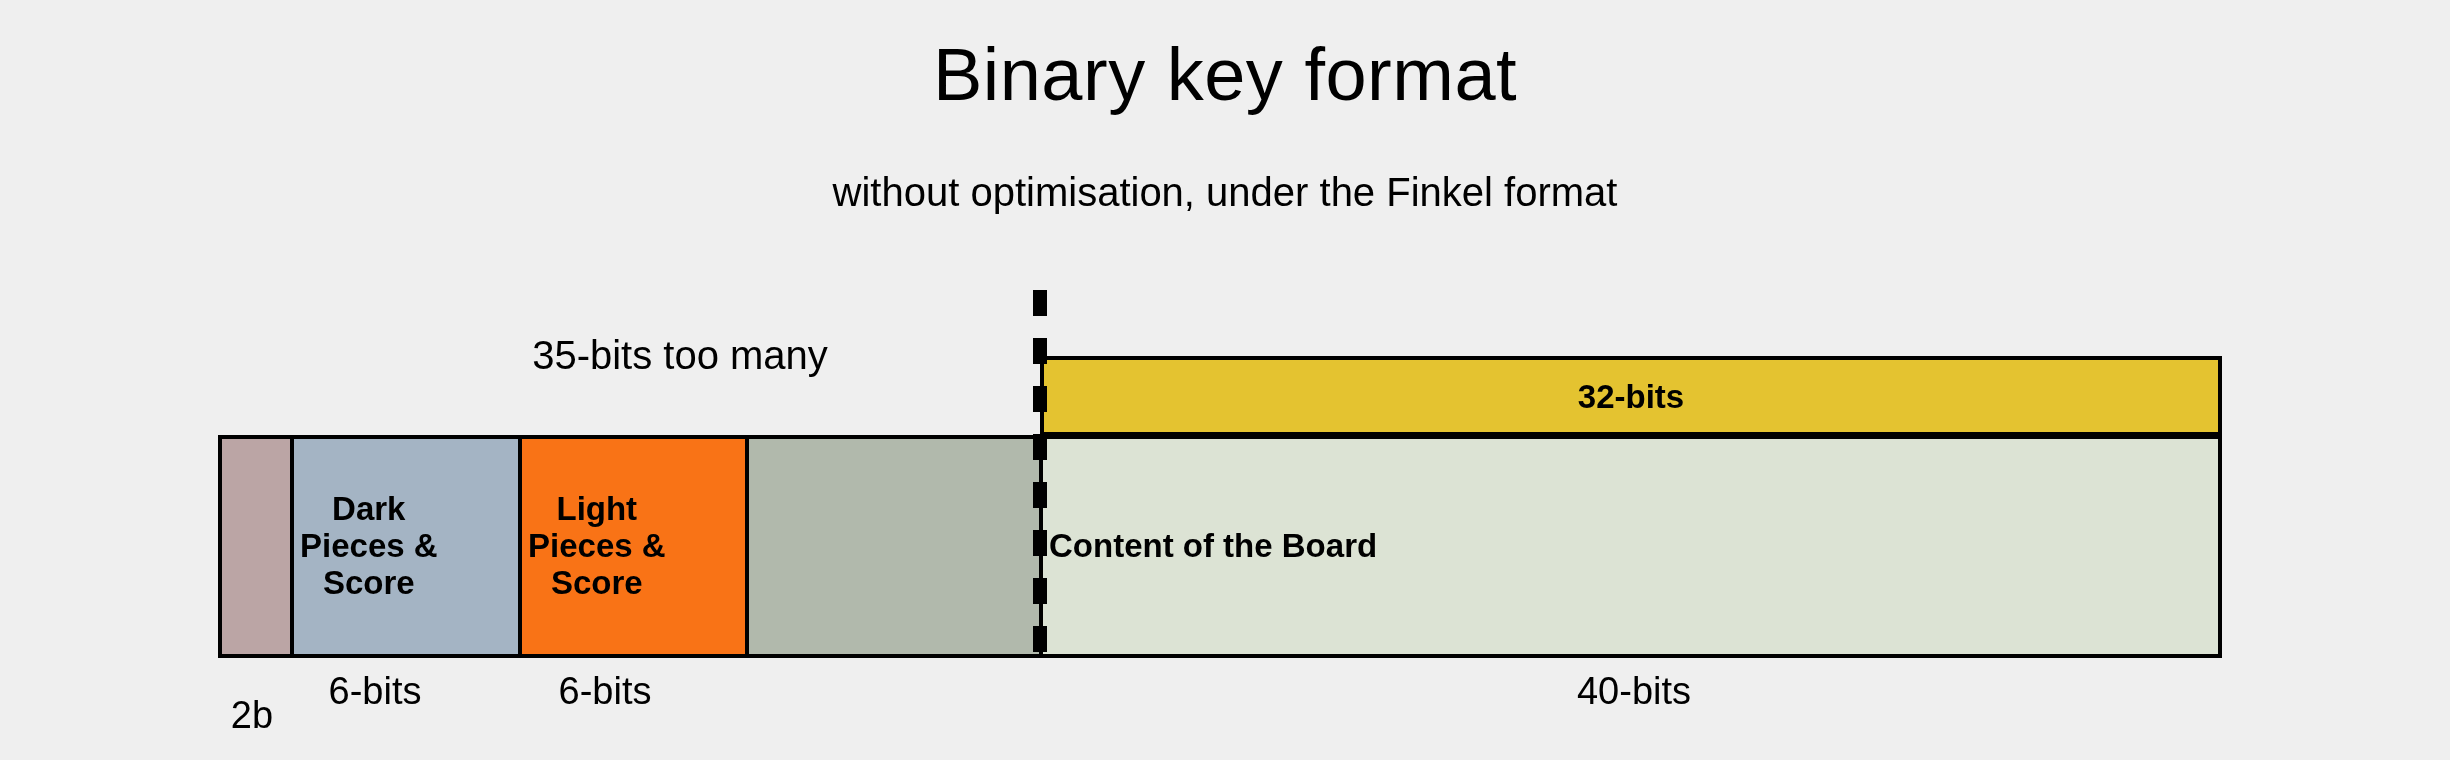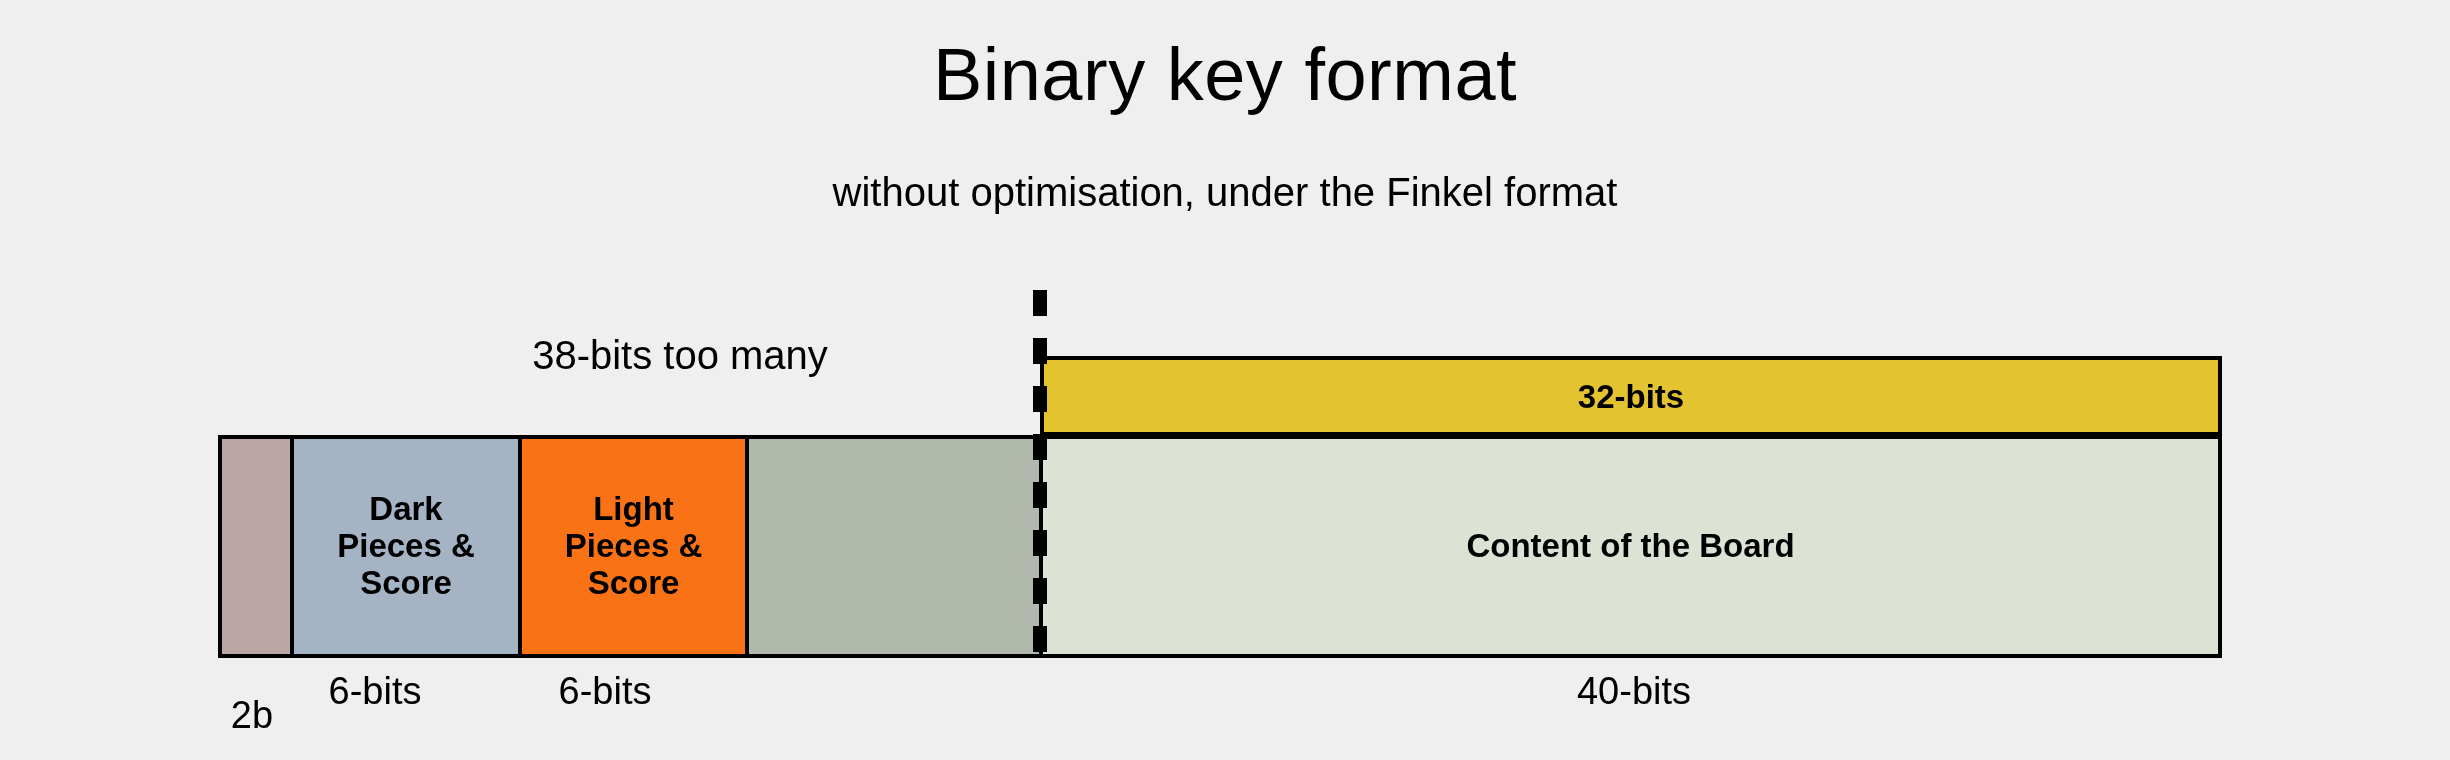--- a/index.html
+++ b/index.html
@@ -88,21 +88,21 @@
     border: 4px solid #000000;
     display: flex;
     flex-direction: row;
   }
   .bar-seg {
     box-sizing: border-box;
     position: relative;
     height: 100%;
     display: flex;
     align-items: center;
-    justify-content: center;
+    justify-content: flex-start;
     text-align: center;
     border-right: 4px solid #000000;
   }
   .bar-seg:last-child { border-right: none; }
   .bar-seg .seg-label {
     font-size: 33px;
     font-weight: bold;
     line-height: 1.12;
     white-space: pre-line;
     padding: 0 6px;
@@ -158,21 +158,21 @@
 </style>
 </head>
 <body>
 
 <div id="figure">
 
   <div id="title">Binary key format</div>
 
   <div id="subtitle">without optimisation, under the Finkel format</div>
 
-  <div id="too-many-label">38-bits too many</div>
+  <div id="too-many-label">35-bits too many</div>
 
   <div id="plot">
 
     <div class="req-bar">
       <span class="seg-label">32-bits</span>
     </div>
 
     <div id="main-bar">
 
       <div class="bar-seg seg-reserved">

